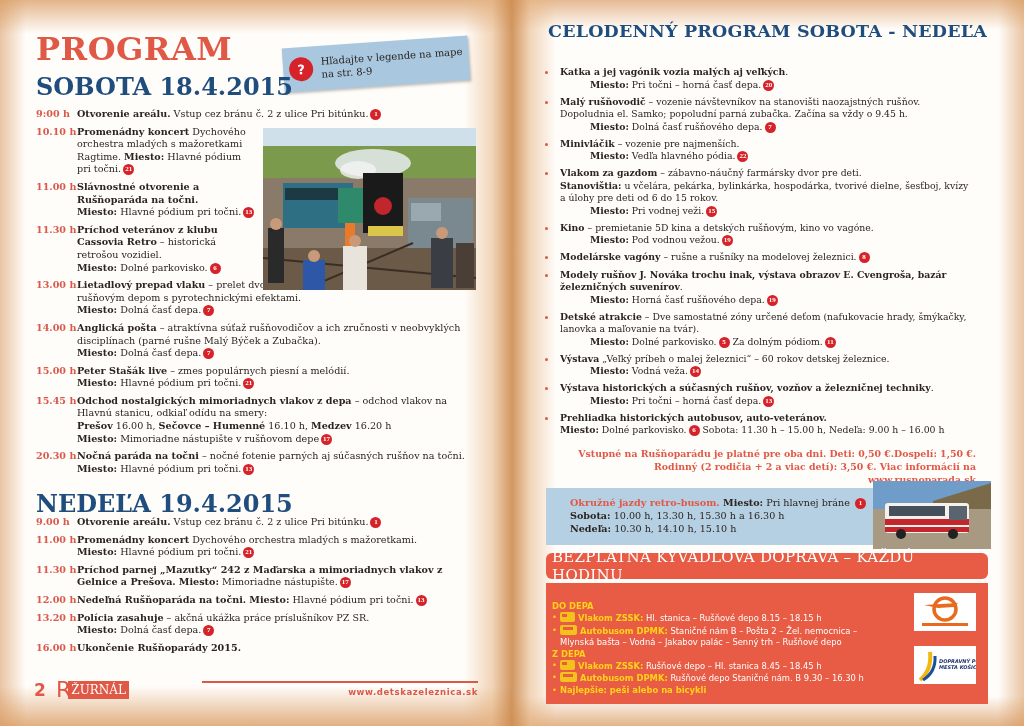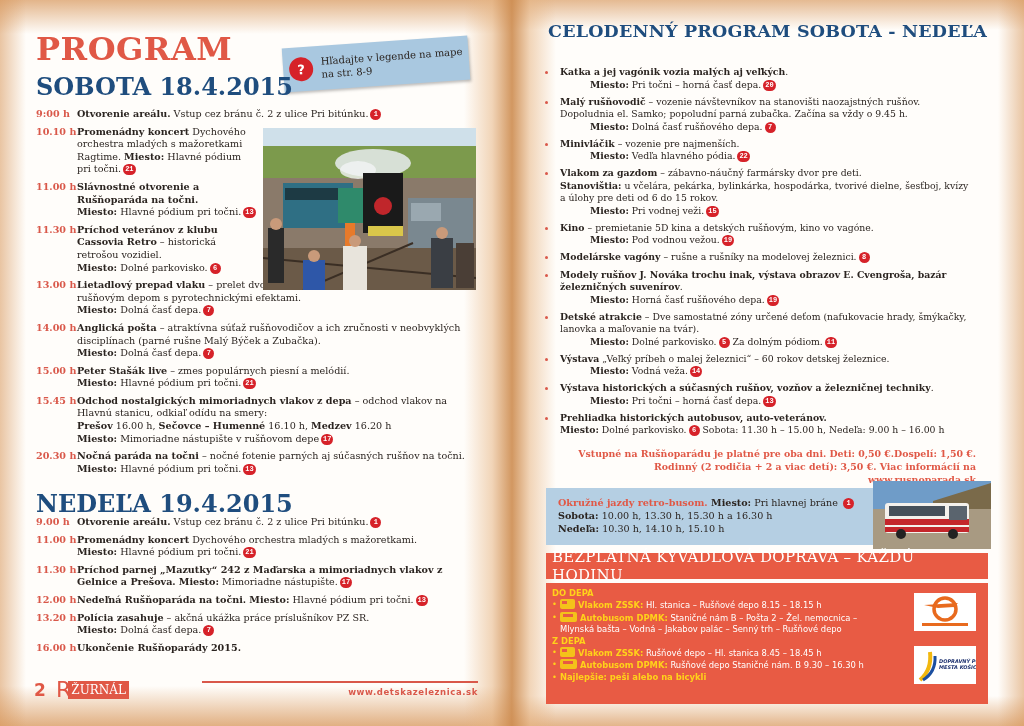--- a/index.html
+++ b/index.html
@@ -60,21 +60,21 @@
   }
 
   .sched { position: absolute; left: 36px; }
   .row { display: flex; font-size: 9.6px; line-height: 12.6px; margin-bottom: 5px; }
   .row .time { width: 41px; flex-shrink: 0; color: #d9584a; font-weight: bold; }
   .row .body { flex: 1; }
   b { font-weight: bold; }
   .badge {
     display: inline-block; min-width: 11px; height: 11px; padding: 0 2px; border-radius: 6px;
     background: #d62229; color: #fff;
-    font-family: Liberation Mono, monospace; font-weight: bold;
+    font-family: Liberation Serif, serif; font-weight: bold;
     font-size: 7px; line-height: 11px; text-align: center; vertical-align: middle;
     margin-left: 2px;
   }
 
   .photo-train {
     position: absolute; left: 263px; top: 128px; width: 213px; height: 162px;
     overflow: hidden;
   }
 
   .footer-num {
@@ -118,34 +118,35 @@
 
   .entry-fee {
     position: absolute; left: 36px; top: 447px; width: 428px; text-align: right;
     color: #e05846; font-weight: bold; font-size: 9.4px; line-height: 13px;
   }
 
   .bus-box {
     position: absolute; left: 34px; top: 488px; width: 442px; height: 57px;
     background: #b5cfe3;
   }
-  .bus-box .bus-text { position: absolute; left: 12px; top: 8px; font-size: 9.6px; line-height: 13px; }
+  .bus-box .bus-text { position: absolute; left: 24px; top: 8px; font-size: 9.6px; line-height: 13px; }
   .bus-box .bus-title { color: #e05846; font-weight: bold; }
   .bus-photo { position: absolute; left: 327px; top: -7px; width: 118px; height: 68px; overflow: hidden; }
 
   .shuttle-head {
     position: absolute; left: 34px; top: 553px; width: 442px; height: 26px;
     background: #e85b44; color: #fff; font-size: 15px; font-weight: normal;
     display: flex; align-items: center; padding-left: 6px; letter-spacing: 0.3px;
     font-family: "DejaVu Serif", serif;
+    border-radius: 6px;
   }
   .shuttle-box {
     position: absolute; left: 34px; top: 583px; width: 442px; height: 121px;
     background: #e85b44; color: #fff; font-family: "DejaVu Sans", sans-serif;
-    font-size: 8.4px; line-height: 11.4px; padding: 5px 6px;
+    font-size: 8.4px; line-height: 11.4px; padding: 18px 6px;
   }
   .shuttle-box .sec { color: #ffd21a; font-weight: bold; }
   .shuttle-box .item { display: flex; align-items: flex-start; }
   .shuttle-box .dot { color: #ffd21a; margin-right: 3px; }
   .shuttle-box .lbl { color: #ffd21a; font-weight: bold; }
   .shuttle-box .cont { padding-left: 8px; }
   .shuttle-box .train-ico {
     display: inline-block; width: 15px; height: 10px; background: #f4c21a;
     border-radius: 2px; margin-right: 3px; vertical-align: -1px; position: relative;
   }

